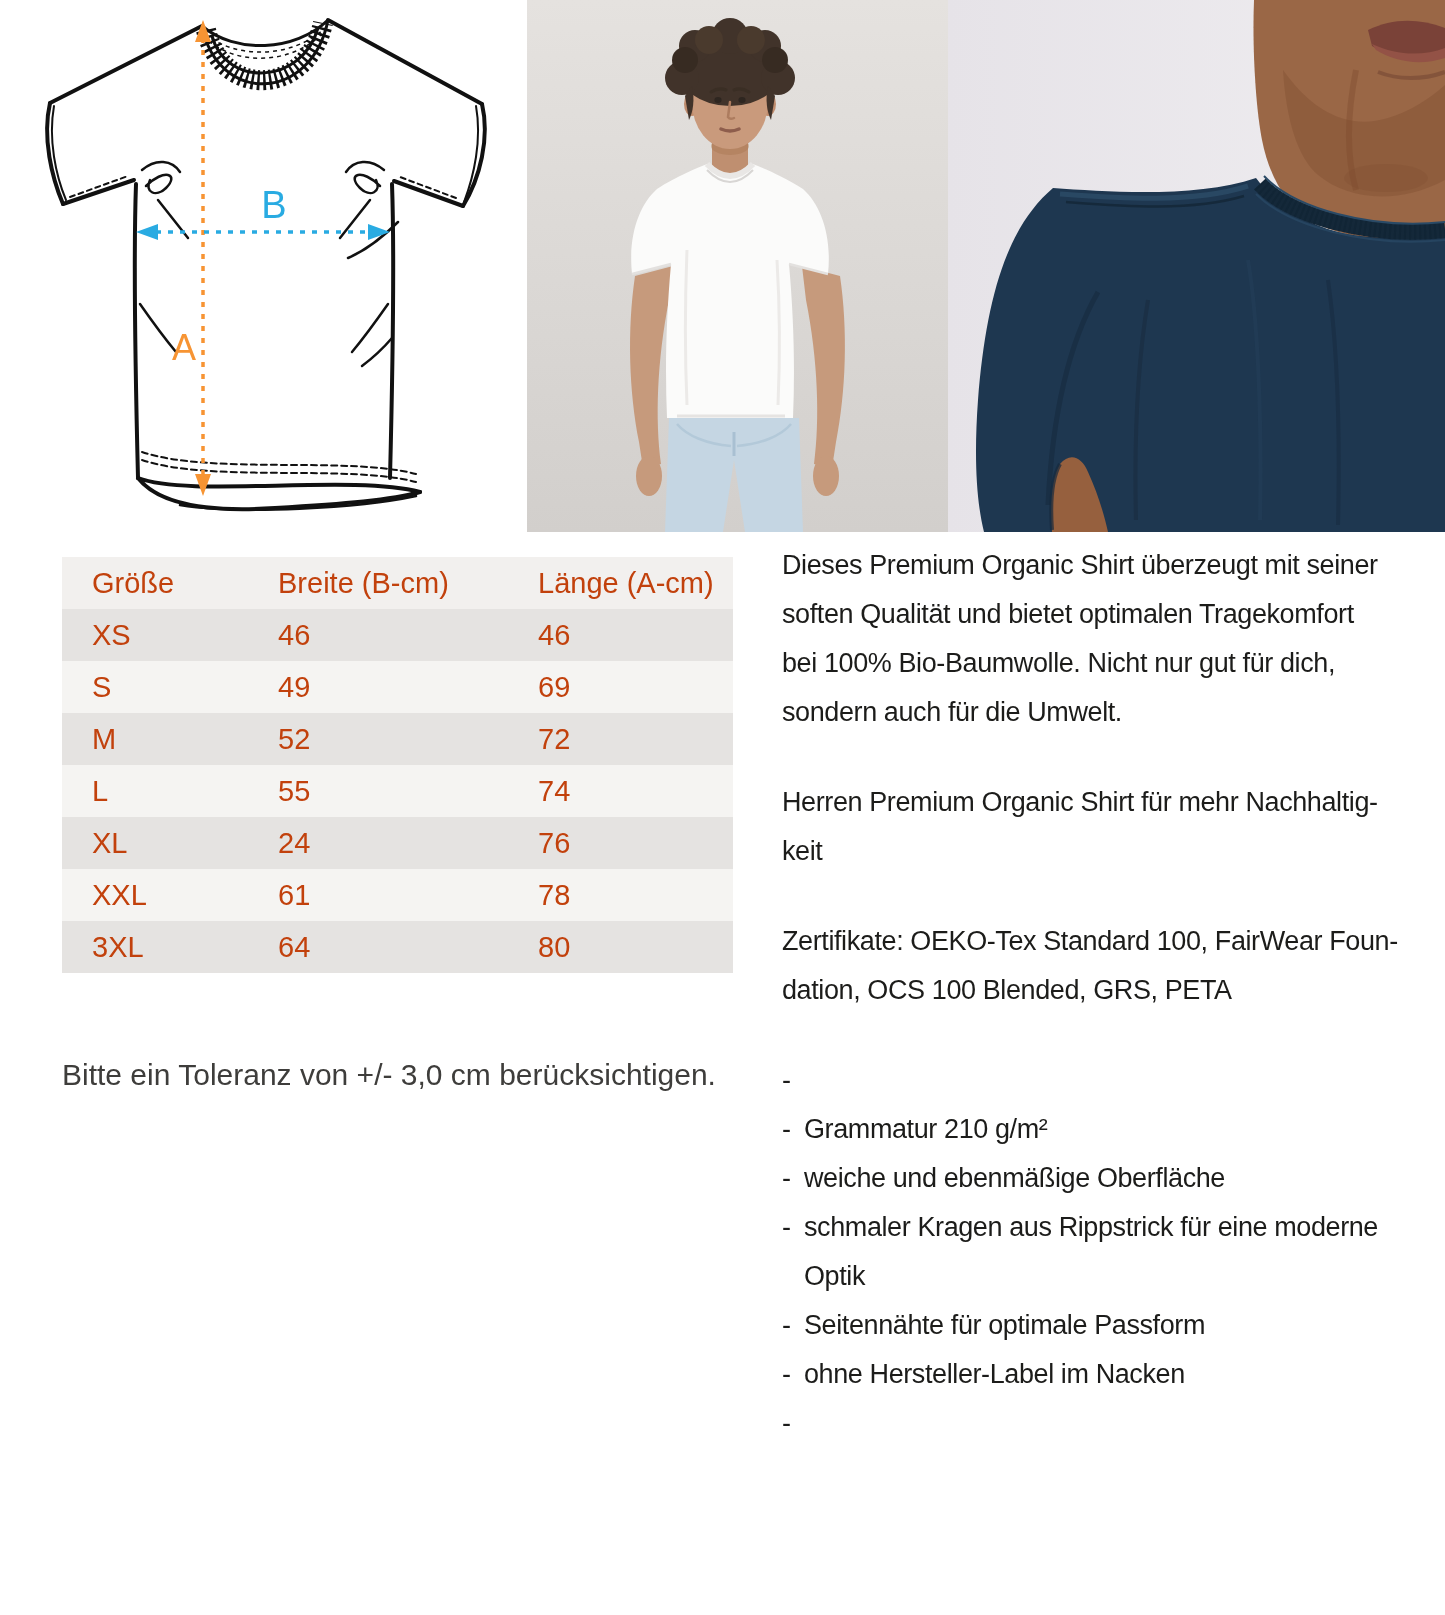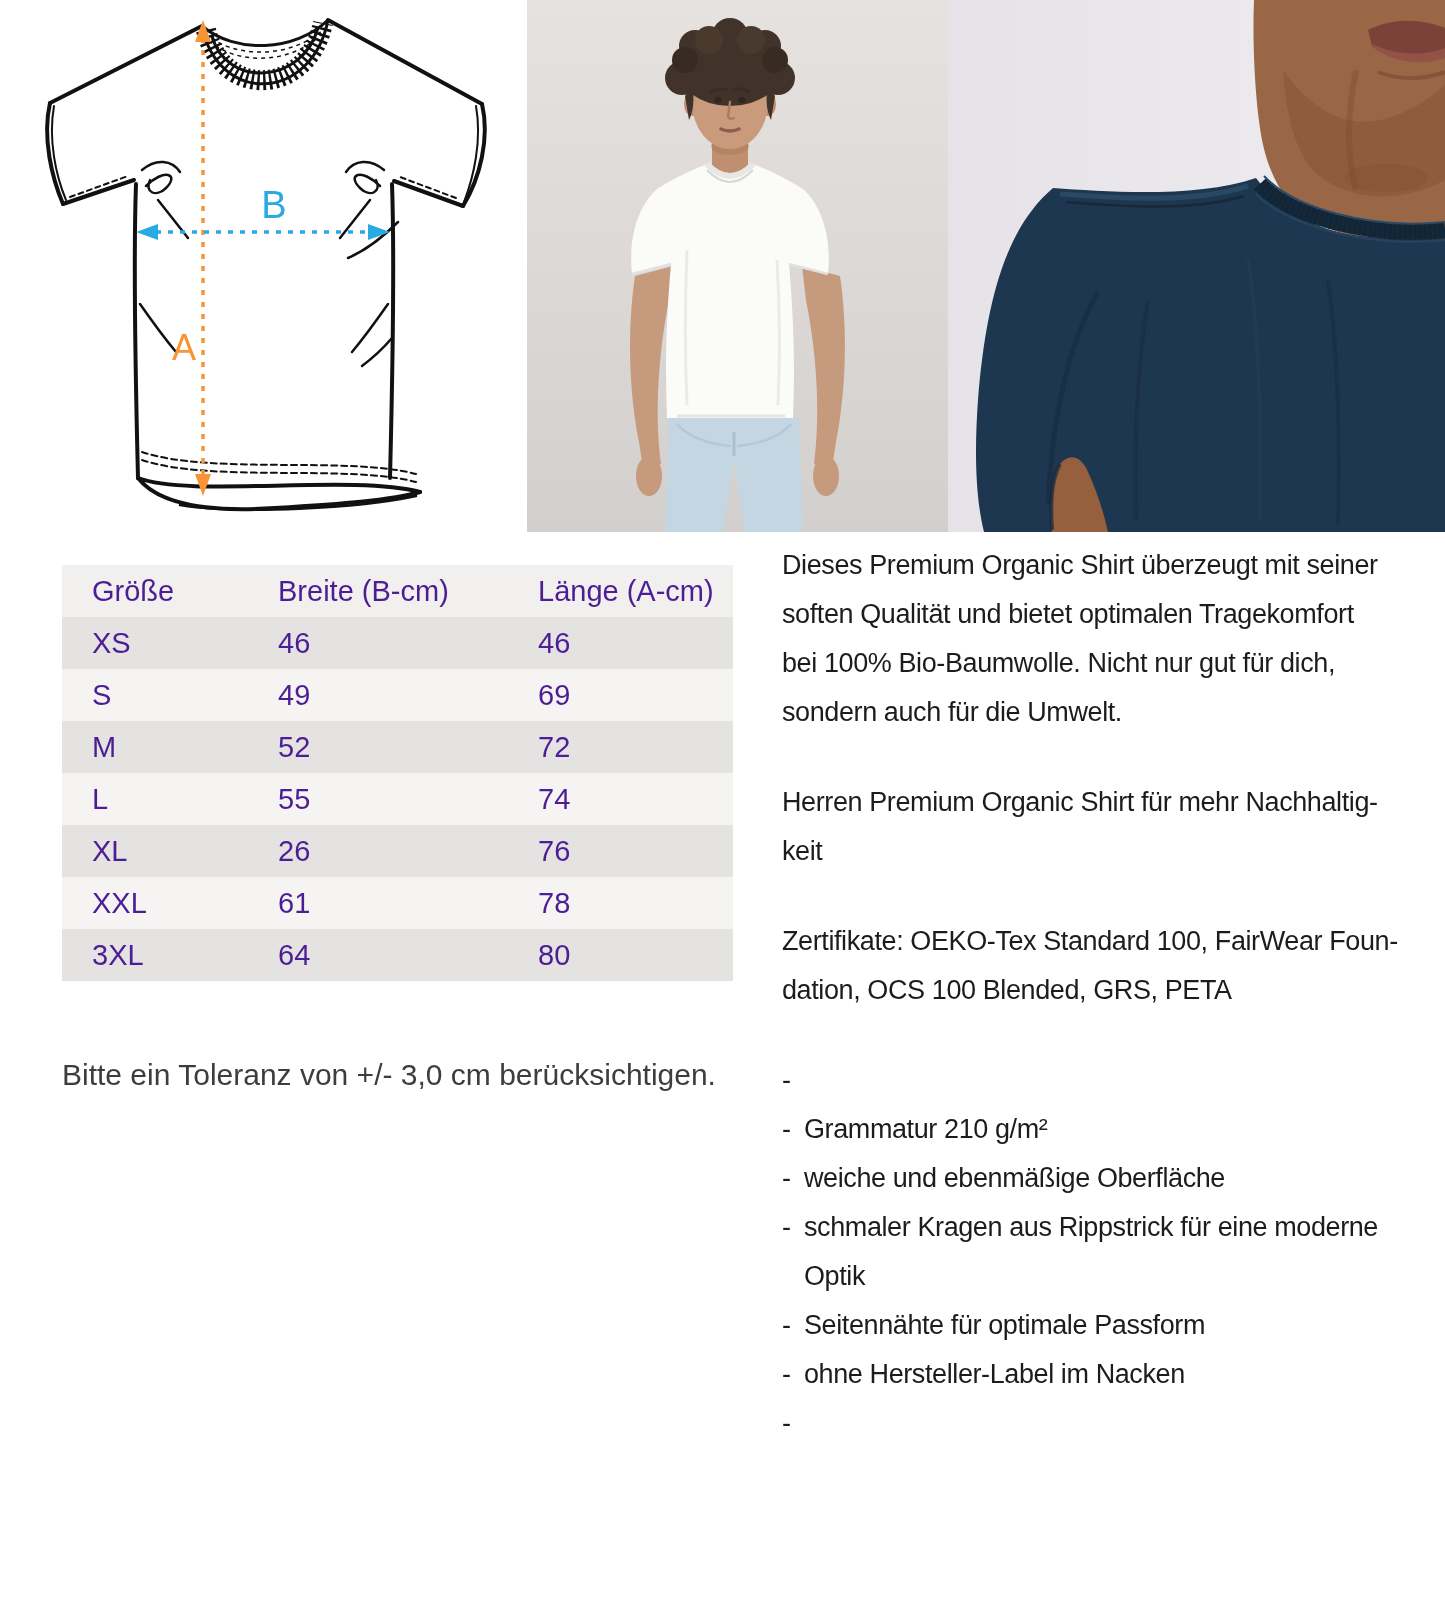--- a/index.html
+++ b/index.html
@@ -7,21 +7,21 @@
         font-family:"Liberation Sans",sans-serif;overflow:hidden;}
 
   
   .diagram-panel{position:absolute;left:30px;top:8px;width:470px;height:504px;}
   .photo-model{position:absolute;left:527px;top:0;width:421px;height:532px;}
   .photo-closeup{position:absolute;left:948px;top:0;width:497px;height:532px;}
 
   
   table.size-table{position:absolute;left:62px;top:557px;width:671px;
         border-collapse:collapse;table-layout:fixed;
-        font-size:29px;color:#4c1d95;margin-top:8px;}
+        font-size:29px;color:#c2410c;}
   table.size-table th,table.size-table td{height:52px;font-weight:normal;
         text-align:left;vertical-align:middle;padding:0 0 0 8px;}
   table.size-table col.c1{width:208px;}
   table.size-table col.c2{width:260px;}
   table.size-table col.c3{width:203px;}
   table.size-table th:first-child,table.size-table td:first-child{padding-left:30px;}
   tr.hdr{background:#f2f0ee;}
   tr.row-a{background:#e5e3e1;}
   tr.row-b{background:#f5f4f2;}
 
@@ -268,21 +268,21 @@
       <td>52</td>
       <td>72</td>
     </tr>
     <tr class="row-b">
       <td>L</td>
       <td>55</td>
       <td>74</td>
     </tr>
     <tr class="row-a">
       <td>XL</td>
-      <td>26</td>
+      <td>24</td>
       <td>76</td>
     </tr>
     <tr class="row-b">
       <td>XXL</td>
       <td>61</td>
       <td>78</td>
     </tr>
     <tr class="row-a">
       <td>3XL</td>
       <td>64</td>

